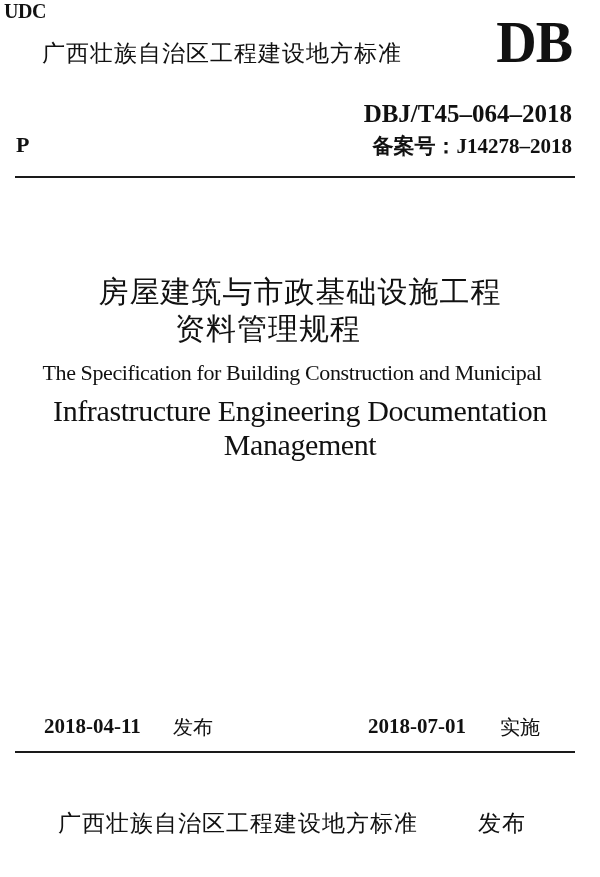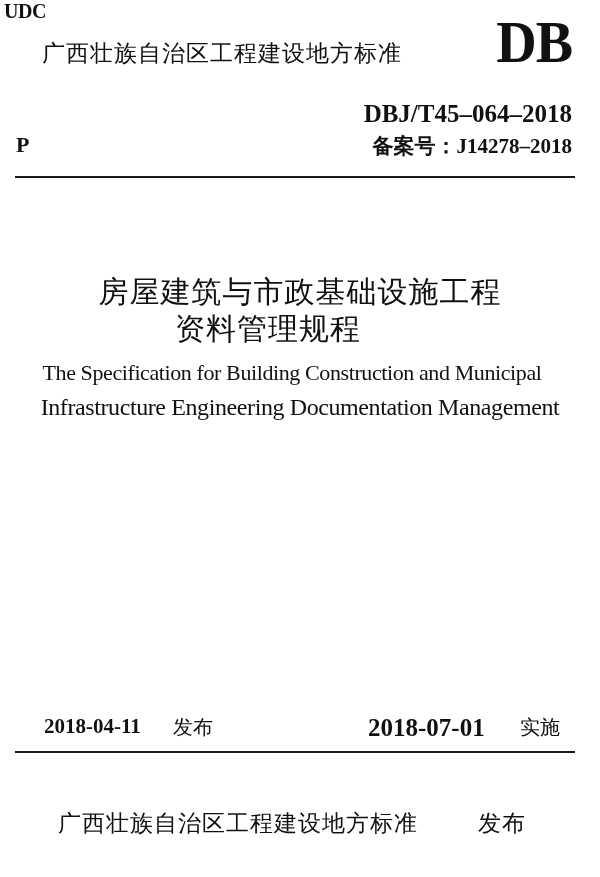--- a/index.html
+++ b/index.html
@@ -15,26 +15,26 @@
   #std-no { right: 28px; top: 100px; font-size: 25px; }
   #record-no { right: 28px; top: 132px; font-size: 21px; }
   #cls-p { left: 16px; top: 132px; font-size: 22px; }
   .rule { left: 15px; width: 560px; height: 2px; background: #1a1a1a; }
   #rule-top { top: 176px; }
   #rule-bottom { top: 751px; }
 
   #title-cn-1 { left: 0; width: 600px; text-align: center; top: 251px; font-size: 30px; letter-spacing: 1px; margin-top: 21px; }
   #title-cn-2 { left: 0; width: 536px; text-align: center; top: 309px; font-size: 30px; letter-spacing: 1px; }
   #title-en-1 { left: 0; width: 584px; text-align: center; top: 360px; font-size: 22px; letter-spacing: -0.4px; }
-  #title-en-2 { left: 0; width: 600px; text-align: center; top: 394px; font-size: 24px; letter-spacing: -0.4px; }
+  #title-en-2 { left: 0; width: 600px; text-align: center; top: 394px; font-size: 30px; letter-spacing: -0.4px; }
 
   #issue-date { left: 44px; top: 714px; font-size: 21px; }
   #issue-label { left: 173px; top: 714px; font-size: 20px; }
-  #impl-date { left: 368px; top: 714px; font-size: 25px; }
-  #impl-label { left: 500px; top: 714px; font-size: 20px; margin-left: 20px; }
+  #impl-date { left: 368px; top: 714px; font-size: 21px; }
+  #impl-label { left: 500px; top: 714px; font-size: 20px; }
 
   #publisher { left: 58px; top: 808px; font-size: 23px; letter-spacing: 1px; }
   #publisher-action { left: 478px; top: 808px; font-size: 23px; letter-spacing: 1px; }
 </style>
 </head>
 <body>
 
 <div id="udc" class="abs serif-b">UDC</div>
 <div id="std-type" class="abs sans">广西壮族自治区工程建设地方标准</div>
 <div id="db-mark" class="abs serif-b">DB</div>

